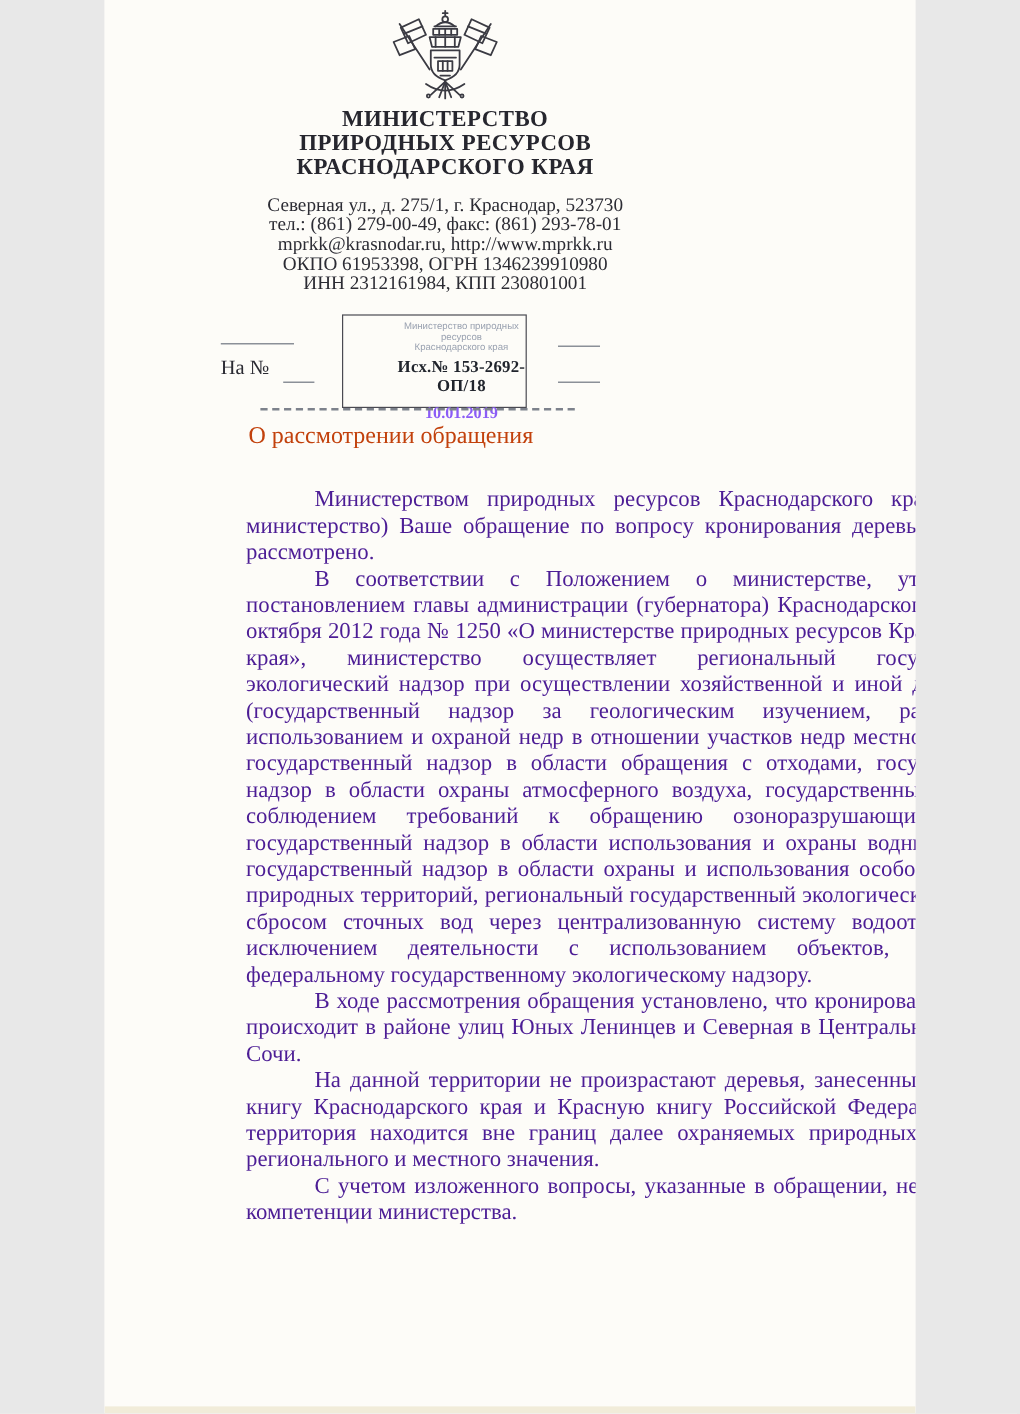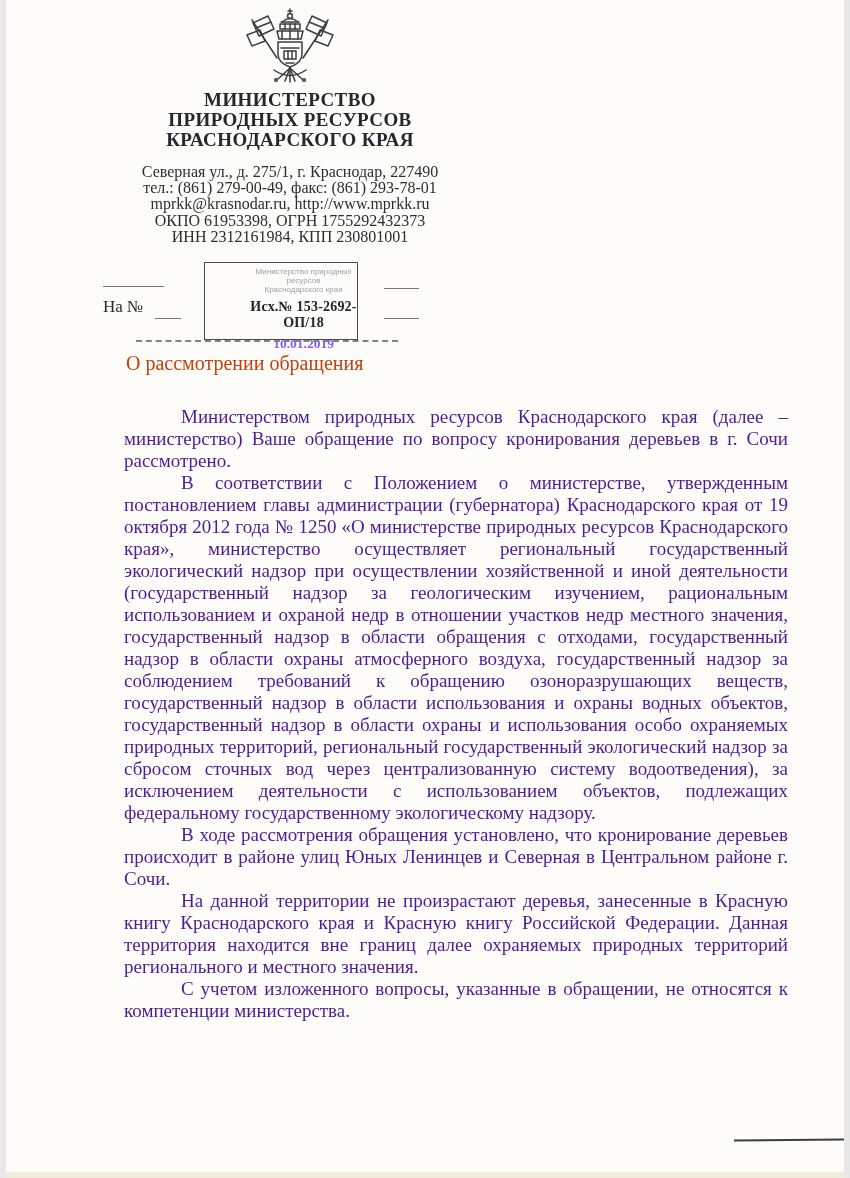--- a/index.html
+++ b/index.html
@@ -1,18 +1,18 @@
 <!DOCTYPE html>
 <html lang="ru"><head>
 <meta charset="utf-8">
 <style>
   html, body { margin: 0; padding: 0; background: #e8e8e8; }
   .page {
     position: relative;
-    width: 838px;
+    width: 676px;
     height: 1178px;
     margin: 0 auto;
     background: #fdfcf8;
     font-family: "Liberation Serif", serif;
     color: #1e1e1e;
     overflow: hidden;
   }
   
   .letterhead {
     position: absolute;
@@ -177,24 +177,24 @@
         <circle cx="38" cy="72" r="1.3"></circle>
         <circle cx="66" cy="72" r="1.3"></circle>
       </svg>
     </div>
     <div class="ministry-name">
       <div>МИНИСТЕРСТВО</div>
       <div>ПРИРОДНЫХ РЕСУРСОВ</div>
       <div>КРАСНОДАРСКОГО КРАЯ</div>
     </div>
     <div class="address">
-      <div>Северная ул., д. 275/1, г. Краснодар, 227490</div>
+      <div>Северная ул., д. 275/1, г. Краснодар, 523730</div>
       <div>тел.: (861) 279-00-49, факс: (861) 293-78-01</div>
       <div>mprkk@krasnodar.ru, http://www.mprkk.ru</div>
-      <div>ОКПО 61953398, ОГРН 1755292432373</div>
+      <div>ОКПО 61953398, ОГРН 1346239910980</div>
       <div>ИНН 2312161984, КПП 230801001</div>
     </div>
   </div>
 
   <div class="ref-line line-left"></div>
   <div class="on-number">На №</div>
   <div class="ref-line line-underscore"></div>
 
   <div class="stamp-box">
     <div class="stamp-org">

